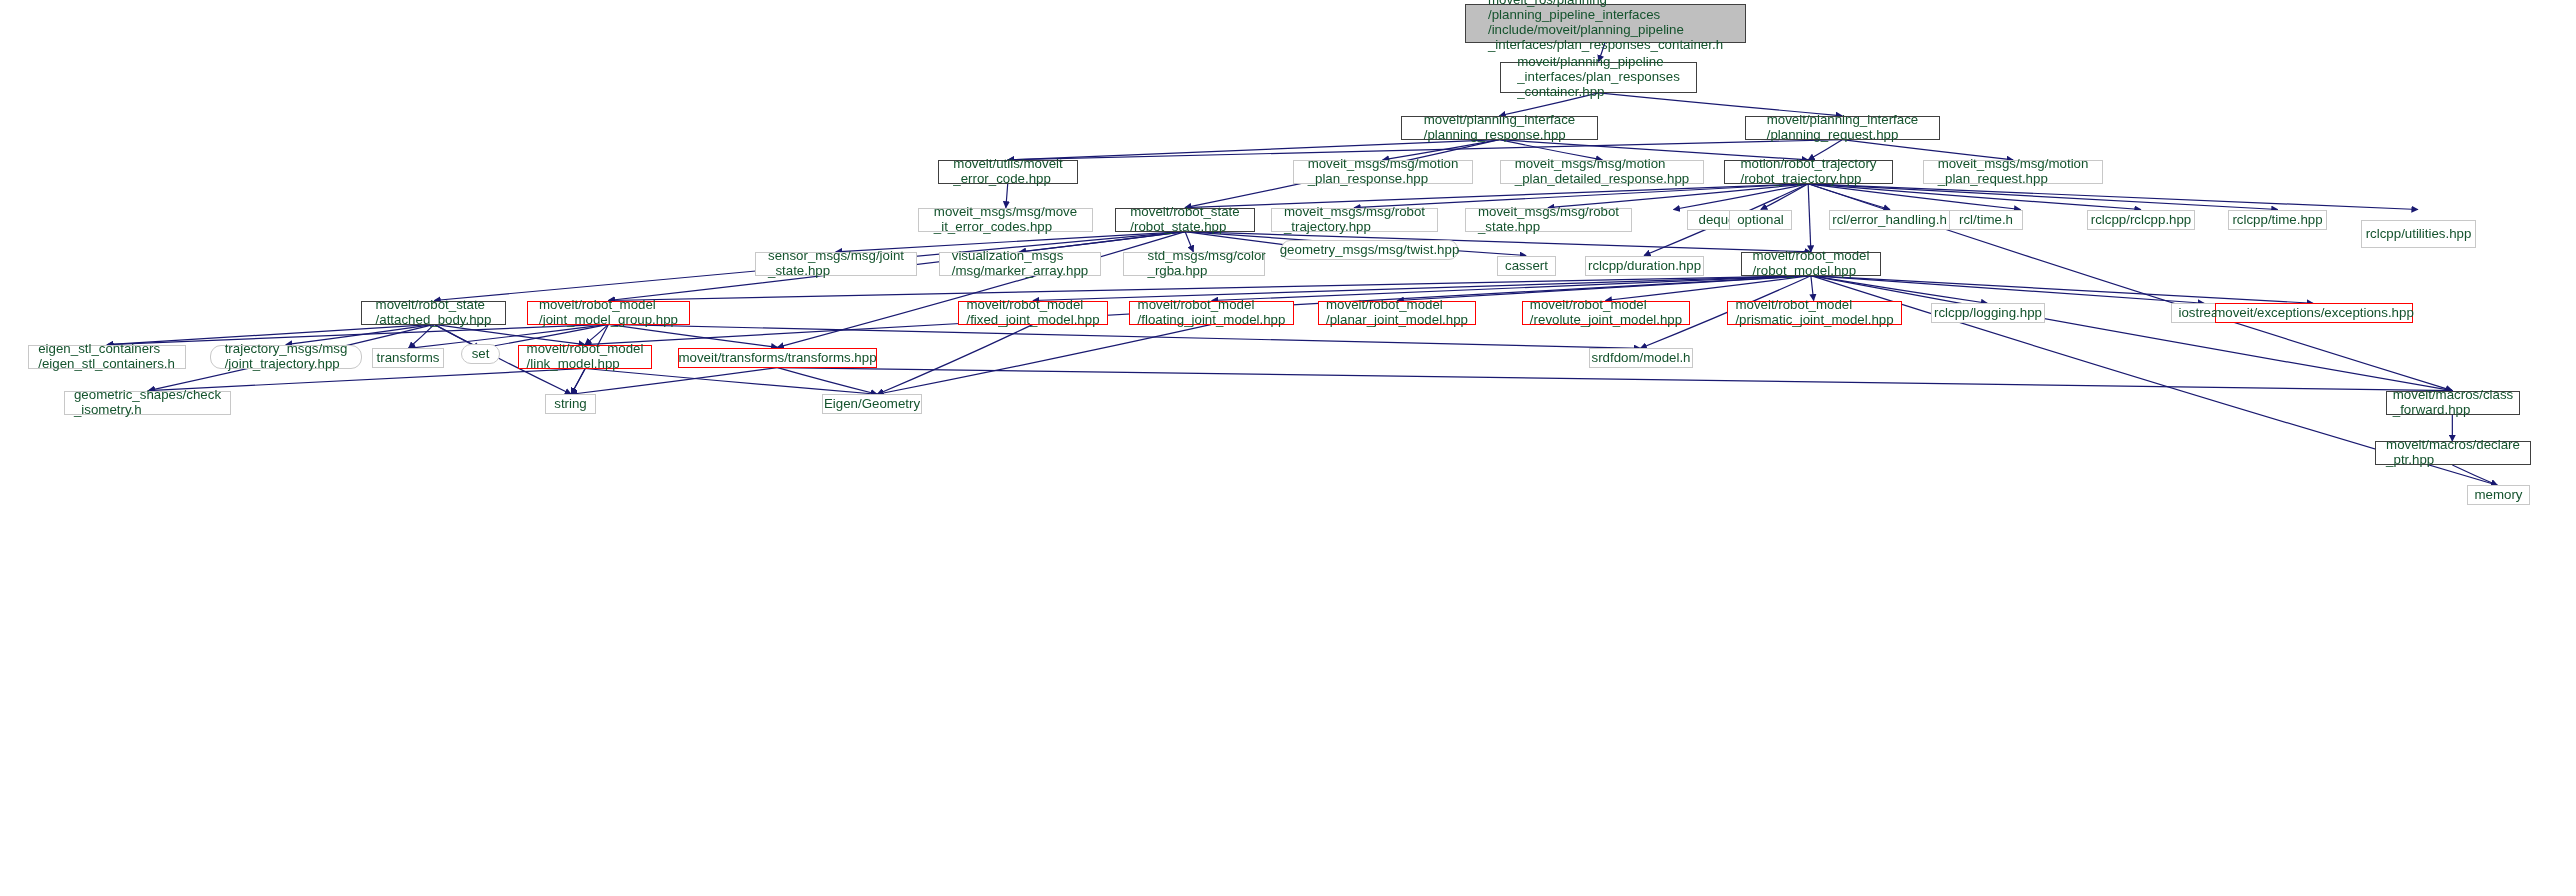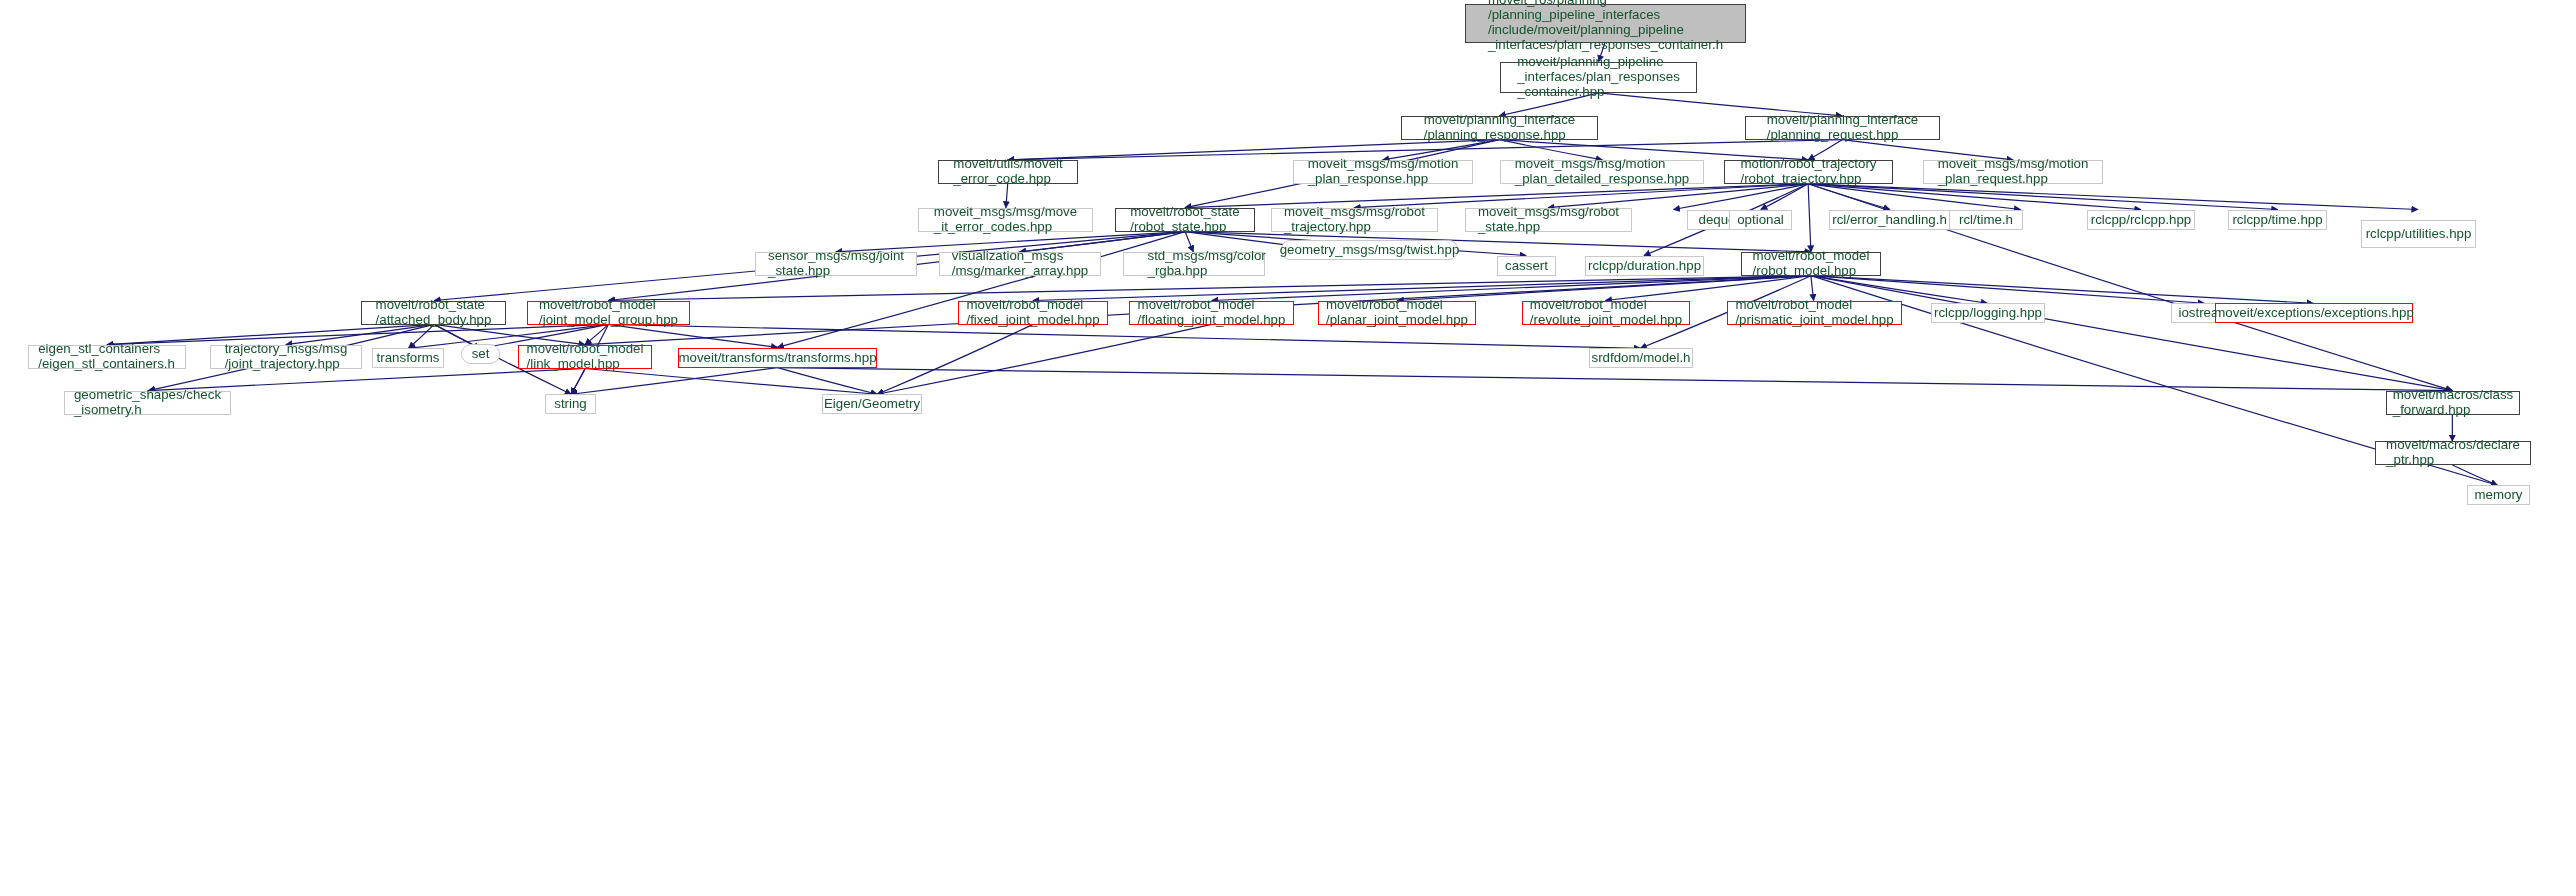--- a/index.html
+++ b/index.html
@@ -159,21 +159,21 @@
 /planar_joint_model.hpp</span></div>
       <div class="node red" style="left: 1522px; top: 301px; width: 168px; height: 24px;"><span>moveit/robot_model
 /revolute_joint_model.hpp</span></div>
       <div class="node red" style="left: 1727px; top: 301px; width: 175px; height: 24px;"><span>moveit/robot_model
 /prismatic_joint_model.hpp</span></div>
       <div class="node" style="left: 1931px; top: 303px; width: 114px; height: 20px;"><span>rclcpp/logging.hpp</span></div>
       <div class="node" style="left: 2171px; top: 303px; width: 66px; height: 20px;"><span>iostream</span></div>
       <div class="node red" style="left: 2215px; top: 303px; width: 198px; height: 20px;"><span>moveit/exceptions/exceptions.hpp</span></div>
       <div class="node" style="left: 27.6px; top: 345px; width: 158px; height: 24px;"><span>eigen_stl_containers
 /eigen_stl_containers.h</span></div>
-      <div class="node" style="left: 210px; top: 345px; width: 152px; height: 24px;"><span>trajectory_msgs/msg
+      <div class="node" style="left: 210px; top: 345px; width: 152px; height: 24px; border-radius: 11px;"><span>trajectory_msgs/msg
 /joint_trajectory.hpp</span></div>
       <div class="node" style="left: 372px; top: 348px; width: 72px; height: 20px;"><span>transforms</span></div>
       <div class="node" style="left: 461px; top: 344px; width: 39px; height: 20px; border-radius: 10px;"><span>set</span></div>
       <div class="node red" style="left: 518px; top: 345px; width: 134px; height: 24px;"><span>moveit/robot_model
 /link_model.hpp</span></div>
       <div class="node red" style="left: 678px; top: 348px; width: 199px; height: 20px;"><span>moveit/transforms/transforms.hpp</span></div>
       <div class="node" style="left: 1589px; top: 348px; width: 104px; height: 20px;"><span>srdfdom/model.h</span></div>
       <div class="node dark" style="left: 2386px; top: 391px; width: 134px; height: 24px;"><span>moveit/macros/class
 _forward.hpp</span></div>
       <div class="node" style="left: 64px; top: 391px; width: 167px; height: 24px;"><span>geometric_shapes/check

